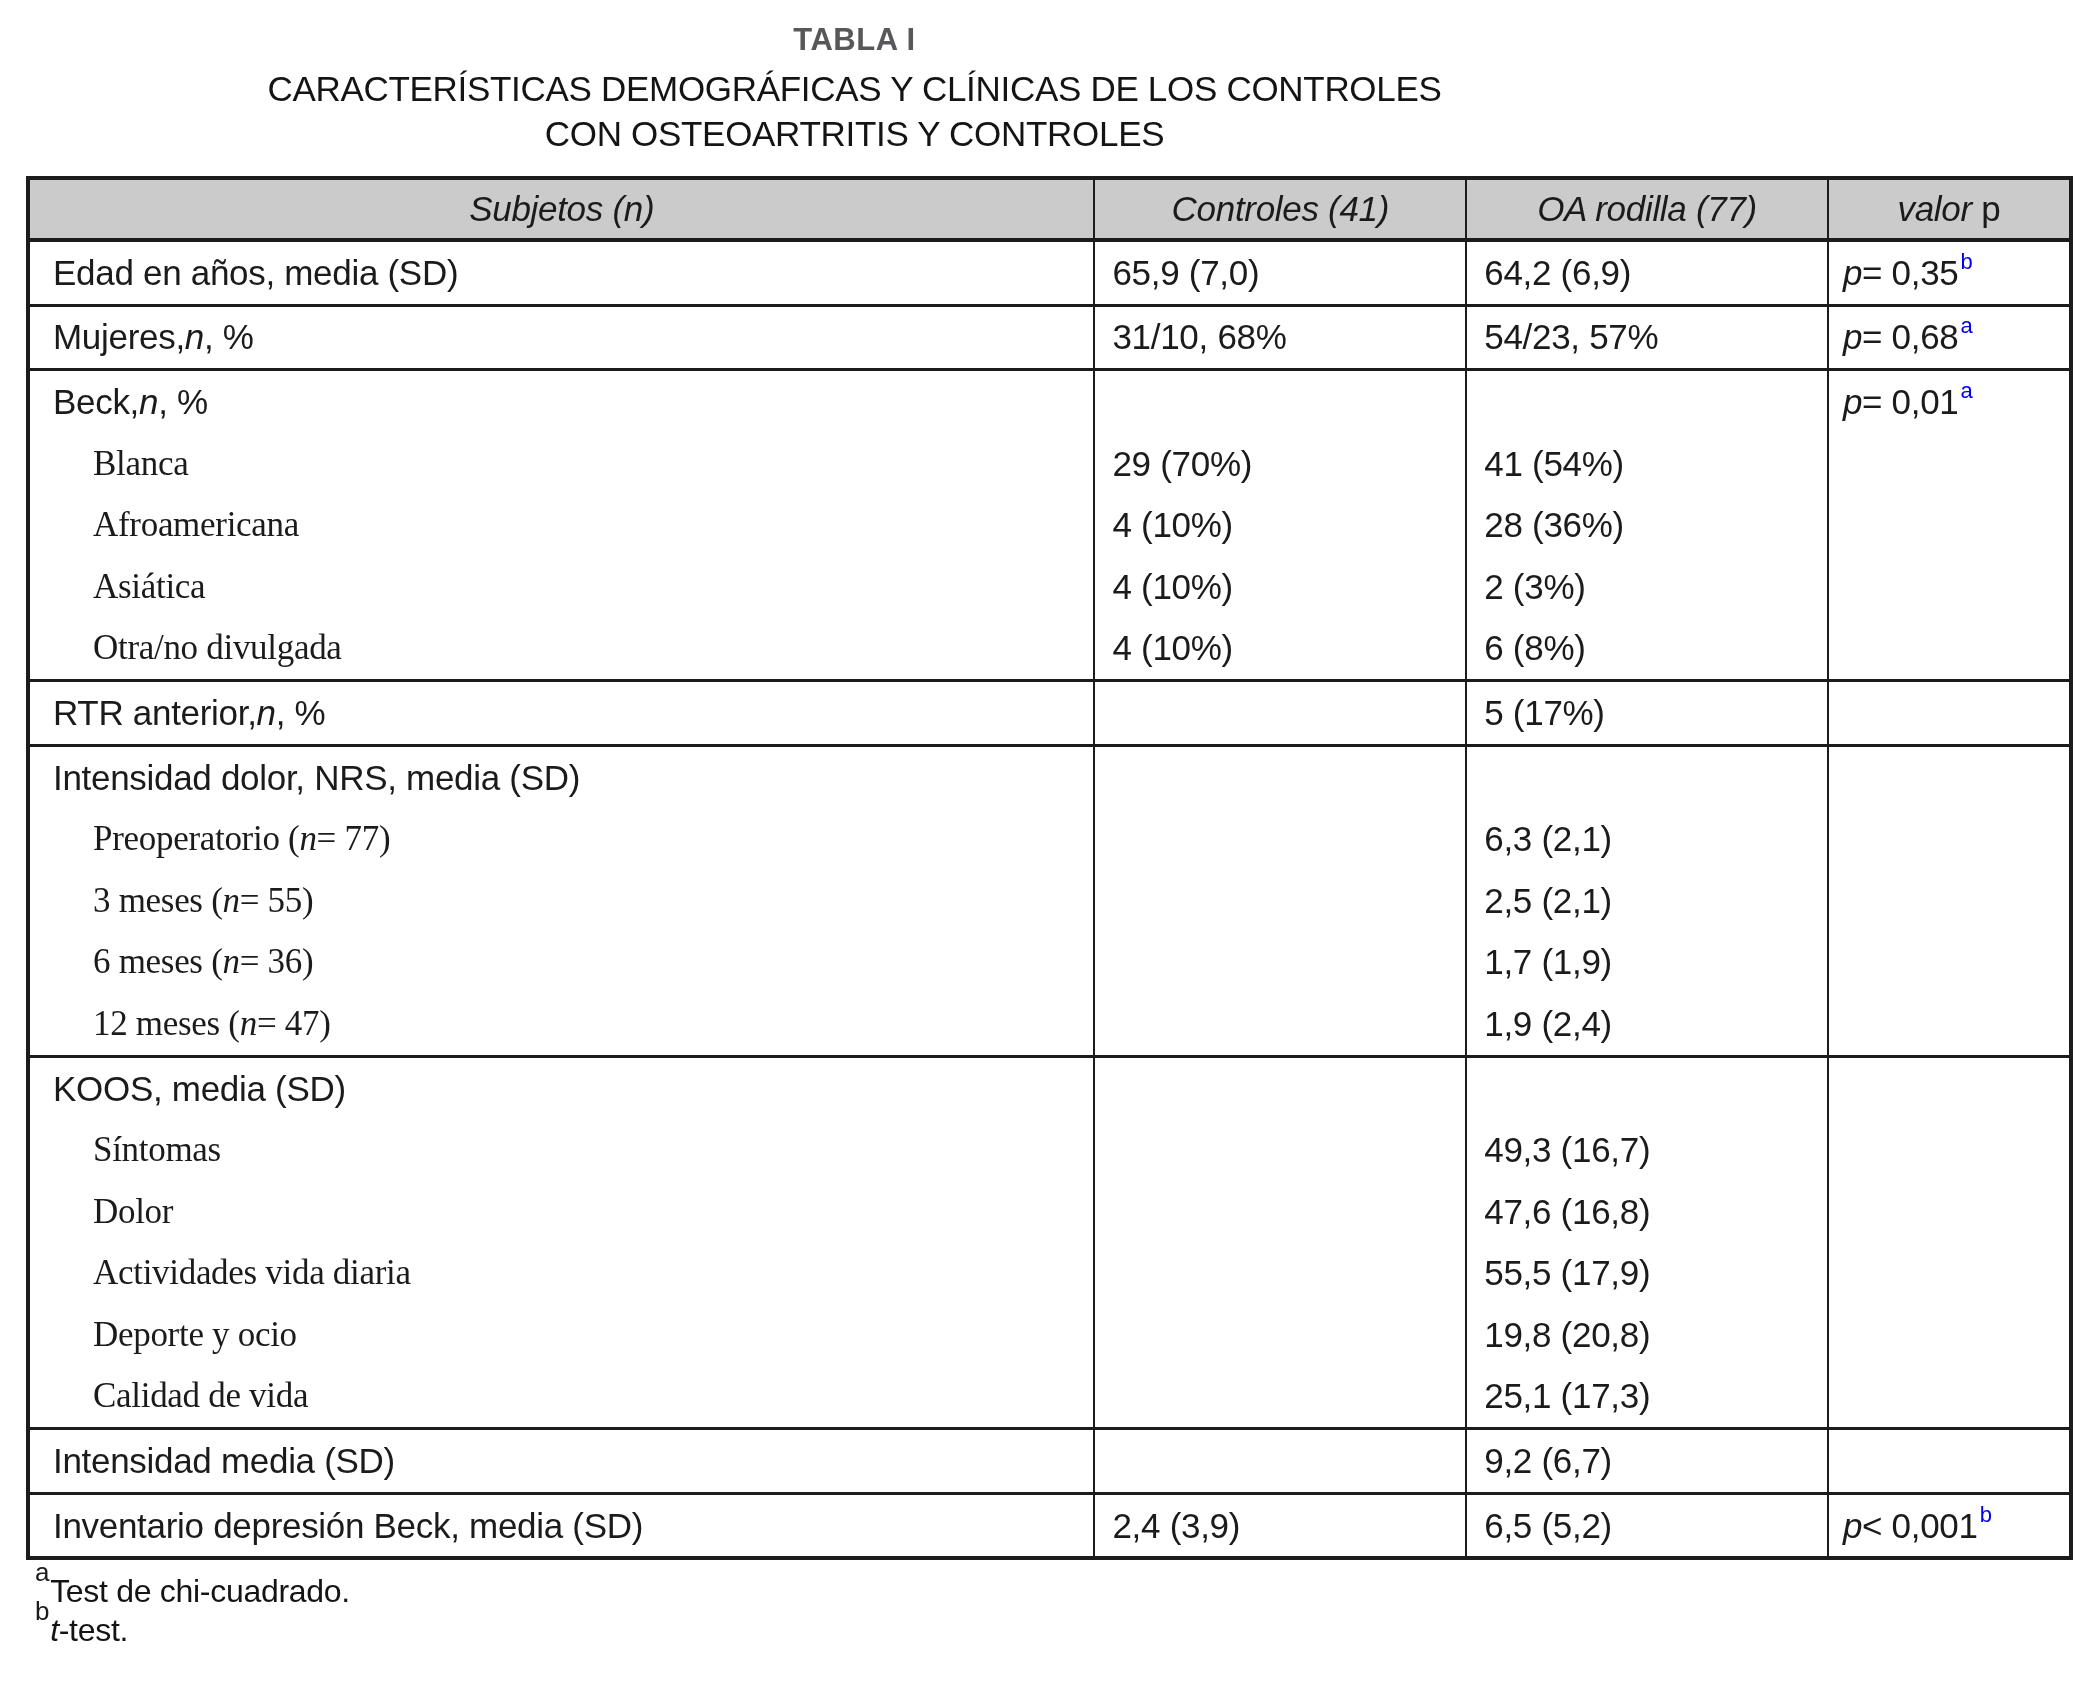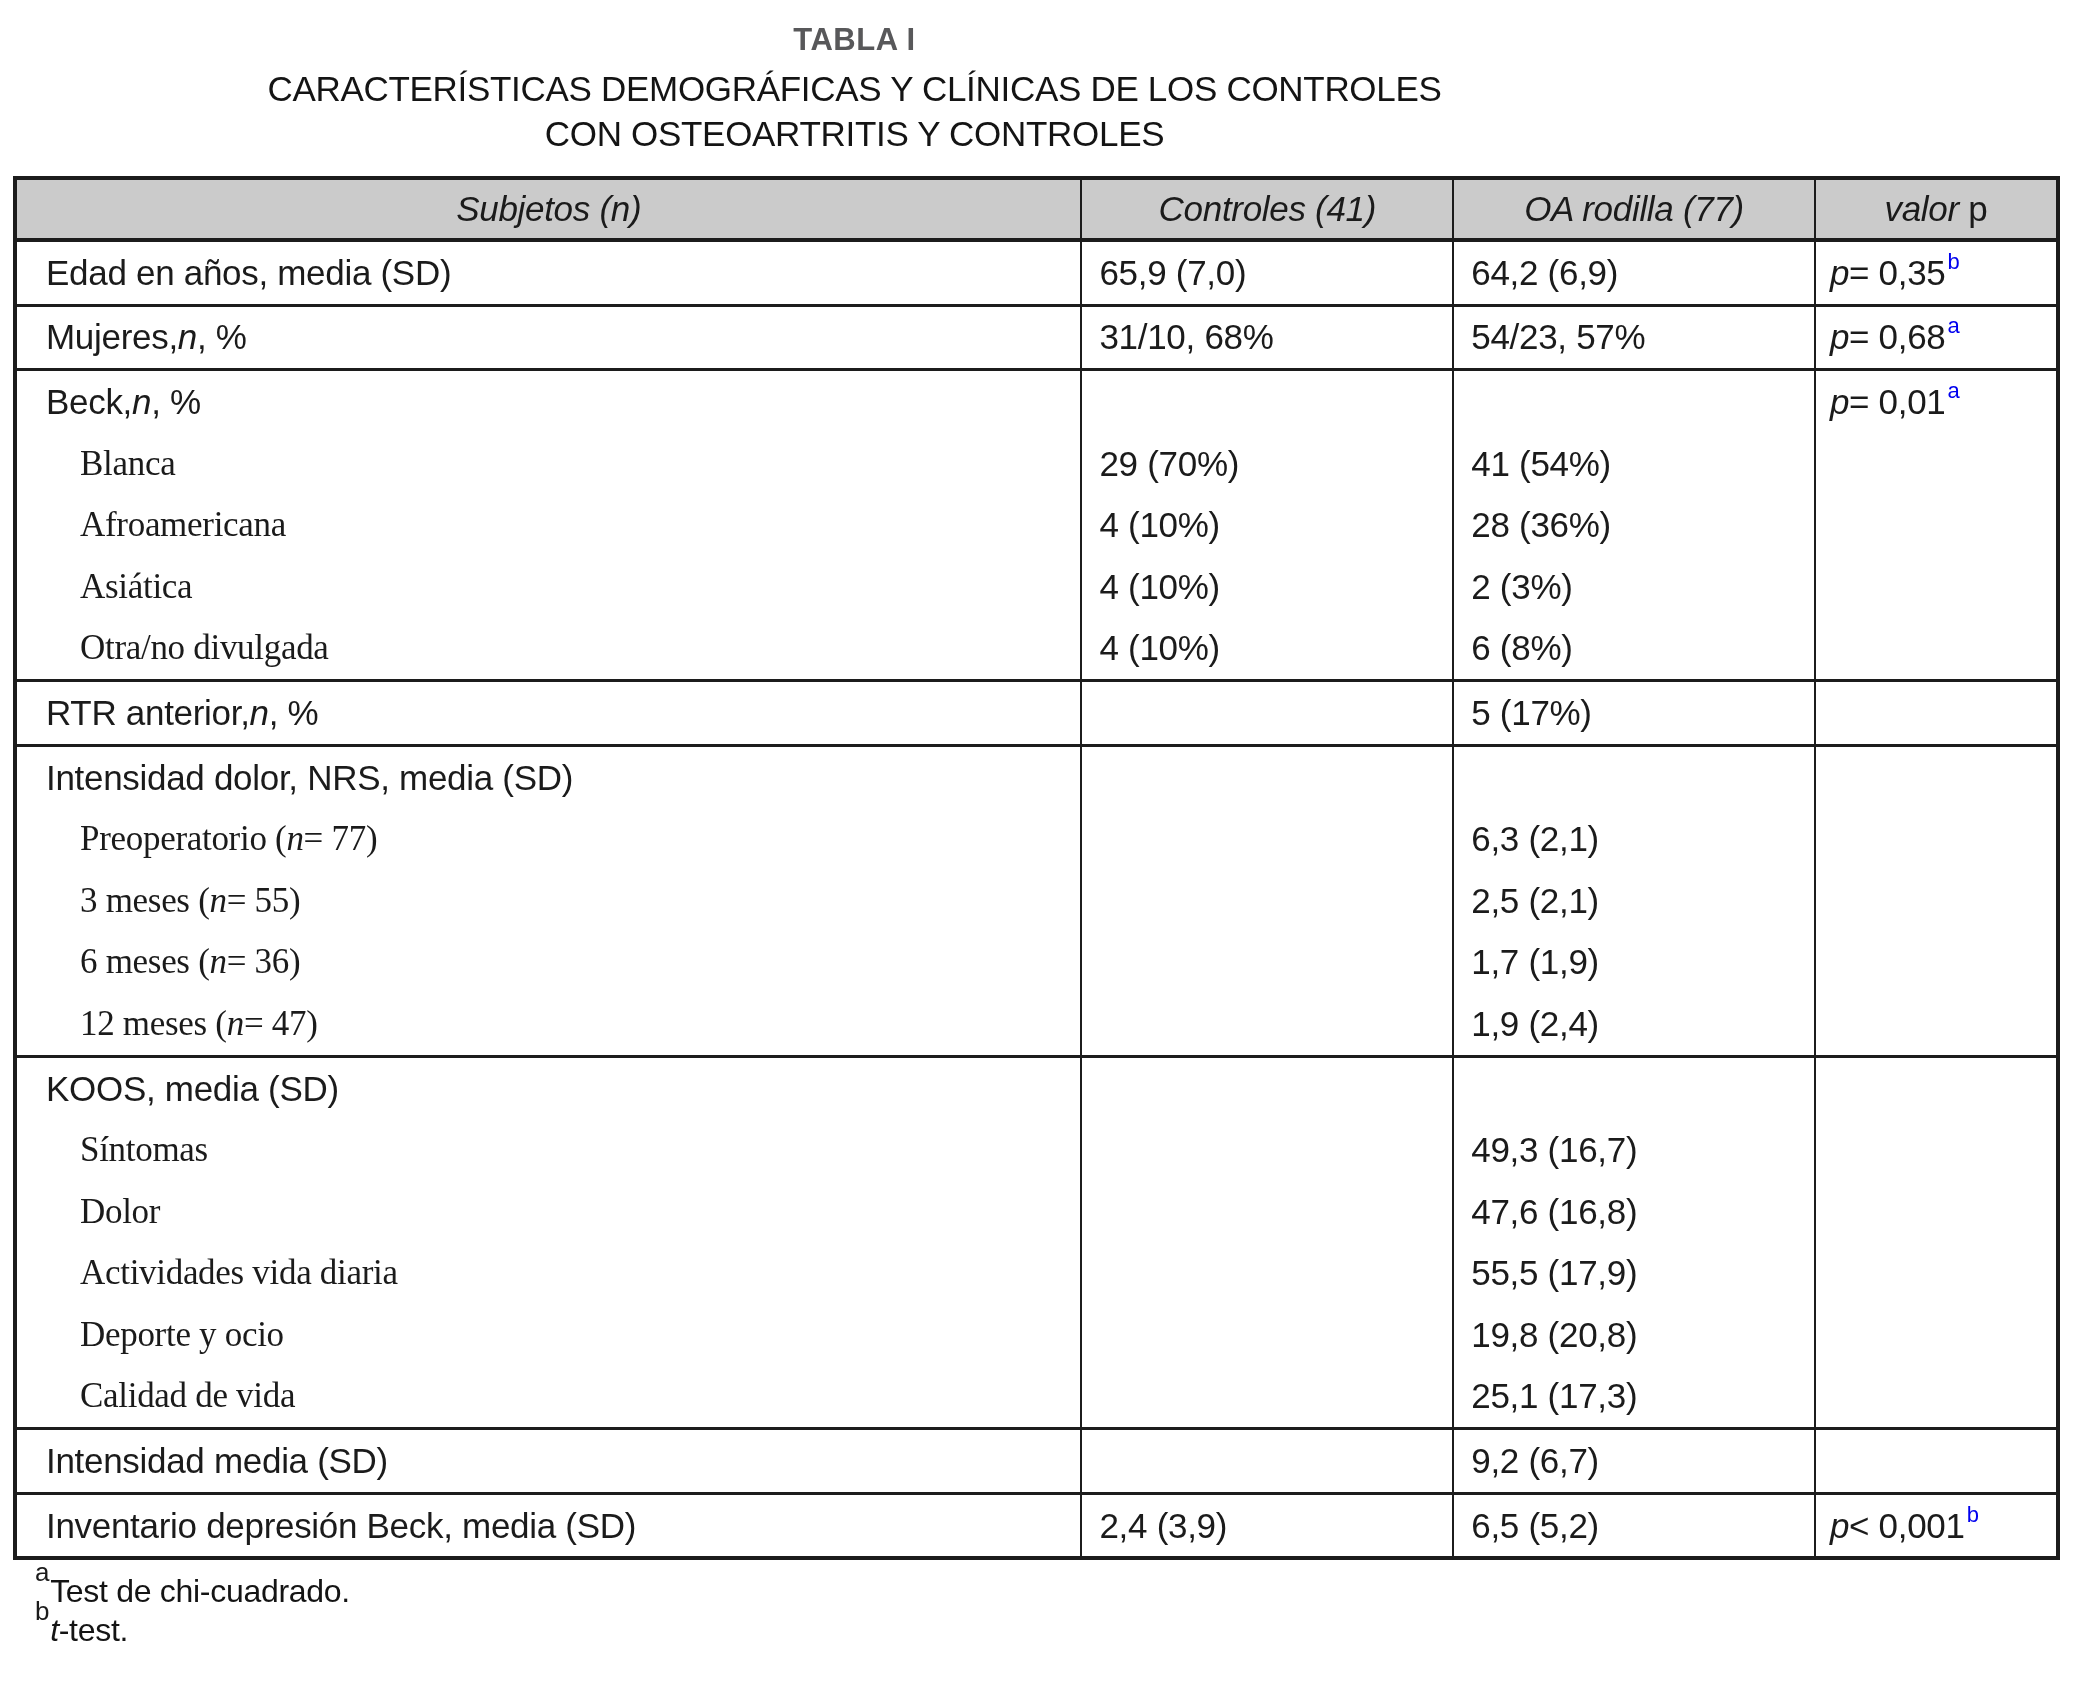--- a/index.html
+++ b/index.html
@@ -34,21 +34,21 @@
   }
   .table-title {
     font-size: 35px;
     line-height: 45px;
     font-weight: 400;
     color: #141414;
     margin-top: 8px;
   }
   
   .tablewrap {
-    margin: 20px 13px 0 13px;
+    margin: 20px 13px 0 26px;
   }
   table.demo {
     width: 2047px;
     table-layout: fixed;
     border-collapse: collapse;
     border: 4px solid #1c1c1c;
   }
   table.demo th {
     background: var(--header-bg, #cbcbcb);
     height: 58px;
@@ -72,21 +72,21 @@
     font-size: 35px;
     overflow: hidden;
   }
   .line {
     height: 61.6px;
     display: flex;
     align-items: center;
     padding-left: 17px;
     white-space: nowrap;
   }
-  td.c-subjects .line { padding-left: 29px; }
+  td.c-subjects .line { padding-left: 23px; }
   td.c-subjects .line.indent { padding-left: 63px; font-family: Liberation Serif, serif; }
   td.c-pvalue .line { padding-left: 14px; }
   .it { font-style: italic; }
   sup.marker {
     color: var(--accent-blue, #0000ee);
     font-size: 22px;
     line-height: 0;
     position: relative;
     top: -11px;
     margin-left: 2px;

